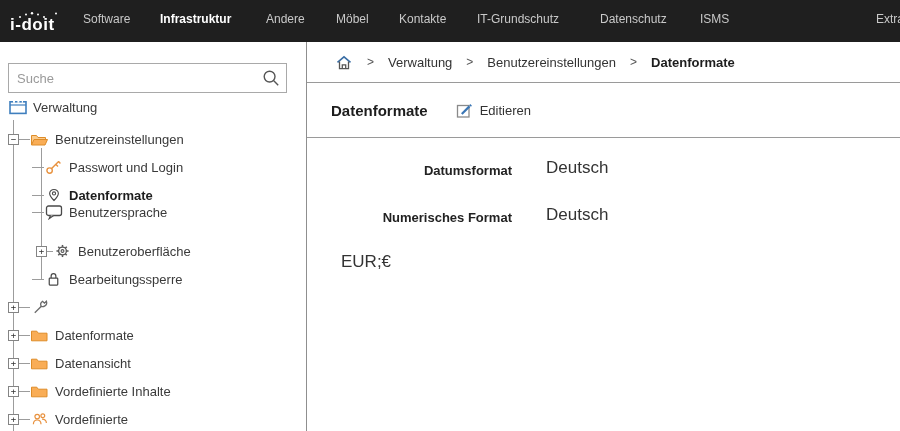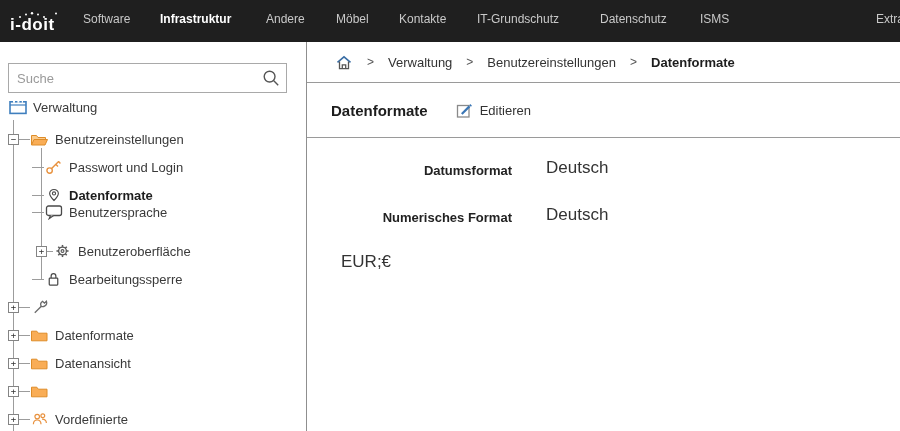--- a/index.html
+++ b/index.html
@@ -242,20 +242,21 @@
       </div>
 
       <div class="trow lvl1" style="top:341px">
         <span class="expander">+</span>
         <span class="stub w11"></span>
         <span class="ticon">
           <svg width="19" height="15" viewBox="0 0 19 15">
             <path d="M1.5 12.8 V3.2 H6.8 L8.3 5.2 H17 V12.8 Z" fill="#F9AD56" stroke="#DE8C28" stroke-width="1"></path>
           </svg>
         </span>
+        <span class="tlabel">Vordefinierte Inhalte</span>
       </div>
 
       <div class="trow lvl1" style="top:369px">
         <span class="expander">+</span>
         <span class="stub w11"></span>
         <span class="ticon">
           <svg width="18" height="16" viewBox="0 0 18 16">
             <g fill="none" stroke="#E8923F" stroke-width="1.2">
               <circle cx="6.2" cy="5.6" r="2.3"></circle>
               <path d="M2.4 13.2 C2.4 10.6 4 9 6.2 9 C8.4 9 10 10.6 10 13.2"></path>

